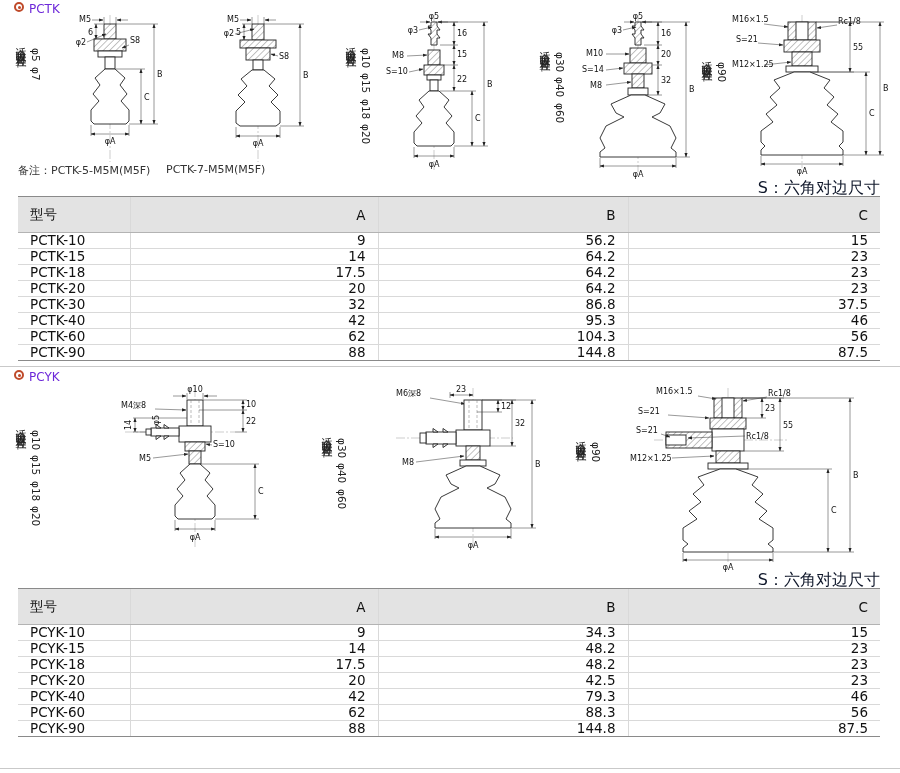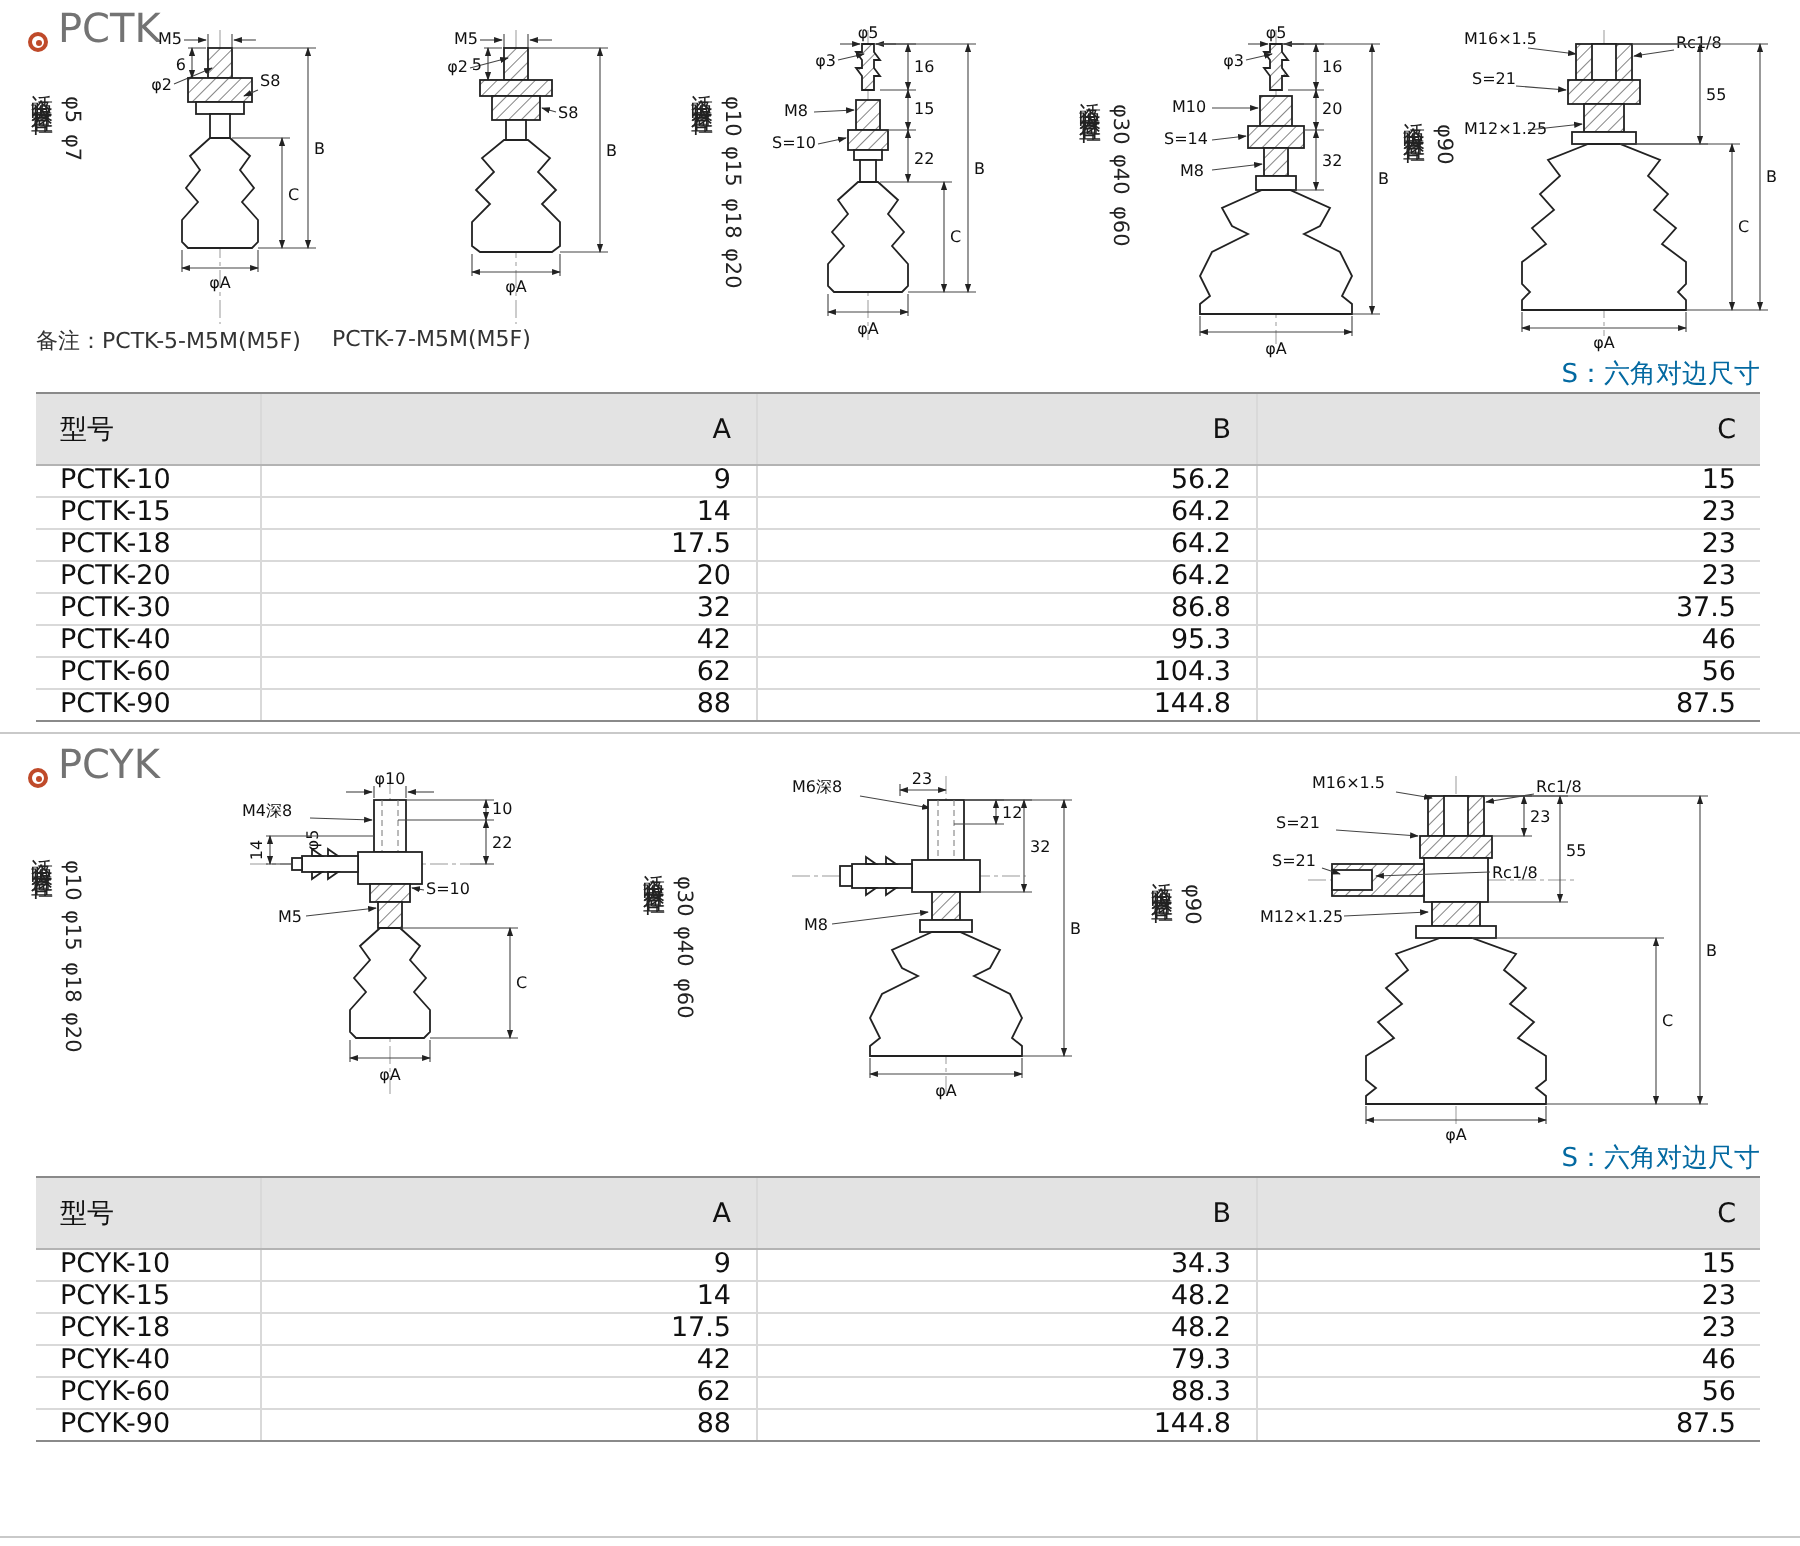--- a/index.html
+++ b/index.html
@@ -1,29 +1,29 @@
 <!DOCTYPE html>
 <html><head>
 <meta charset="utf-8">
 <style>
 *{margin:0;padding:0;box-sizing:border-box}
 html,body{width:900px;height:773px}
 body{position:relative;background:#fff;font-family:"DejaVu Sans","Liberation Sans",sans-serif;color:#111;overflow:hidden}
 .abs{position:absolute}
-.sec-title{position:absolute;display:flex;align-items:flex-end;gap:5px;font-size:20px;color:#737373}
+.sec-title{position:absolute;display:flex;align-items:flex-start;gap:5px;font-size:12px;color:#6d28d9}
 .bullet{width:10px;height:10px;border-radius:50%;border:2px solid #bf4a2a;position:relative;display:inline-block}
 .bullet::after{content:"";position:absolute;left:1.5px;top:1.5px;width:3px;height:3px;background:#bf4a2a;border-radius:50%}
 .strip{position:absolute;left:0;width:900px}
 .strip>*{position:absolute}
 .vlabel{display:flex;gap:3px;align-items:flex-start}
 .vl-txt{writing-mode:vertical-rl;text-orientation:upright;font-size:11px;letter-spacing:2px;color:#222}
 .vl-sizes{display:flex;flex-direction:column;gap:5px;align-items:center;padding-top:10px}
 .vl-sizes span{writing-mode:vertical-rl;font-size:10.5px;color:#222}
 .remark{position:absolute;font-size:11px;color:#333}
-.hexnote{position:absolute;font-size:13px;color:#0369a1}
+.hexnote{position:absolute;font-size:16px;color:#0f172a}
 .divider{position:absolute;left:0;width:900px;border-top:1px solid #c9c9c9}
 .spec{position:absolute;border-collapse:collapse;table-layout:fixed;font-size:13.5px;color:#111;width:862px}
 .spec th{background:#e3e3e3;font-weight:normal;border-top:1px solid #8a8a8a;border-bottom:1px solid #b3b3b3;height:36px}
 .spec td{border-bottom:1px solid #d9d9d9;height:15px;line-height:15px}
 .spec td,.spec th{padding:0 12px;overflow:hidden;white-space:nowrap}
 .spec .num{text-align:right}
 .spec .mod{text-align:left}
 .spec td+td,.spec th+th{border-left:1px solid #d9d9d9}
 .spec tr:last-child td{border-bottom:1px solid #8a8a8a}
 svg .oh{fill:url(#hp);stroke:#222;stroke-width:.9}
@@ -624,20 +624,26 @@
         <td class="num">48.2</td>
         <td class="num">23</td>
       </tr>
     <tr>
         <td class="mod">PCYK-18</td>
         <td class="num">17.5</td>
         <td class="num">48.2</td>
         <td class="num">23</td>
       </tr>
     <tr>
+        <td class="mod">PCYK-20</td>
+        <td class="num">20</td>
+        <td class="num">42.5</td>
+        <td class="num">23</td>
+      </tr>
+    <tr>
         <td class="mod">PCYK-40</td>
         <td class="num">42</td>
         <td class="num">79.3</td>
         <td class="num">46</td>
       </tr>
     <tr>
         <td class="mod">PCYK-60</td>
         <td class="num">62</td>
         <td class="num">88.3</td>
         <td class="num">56</td>

